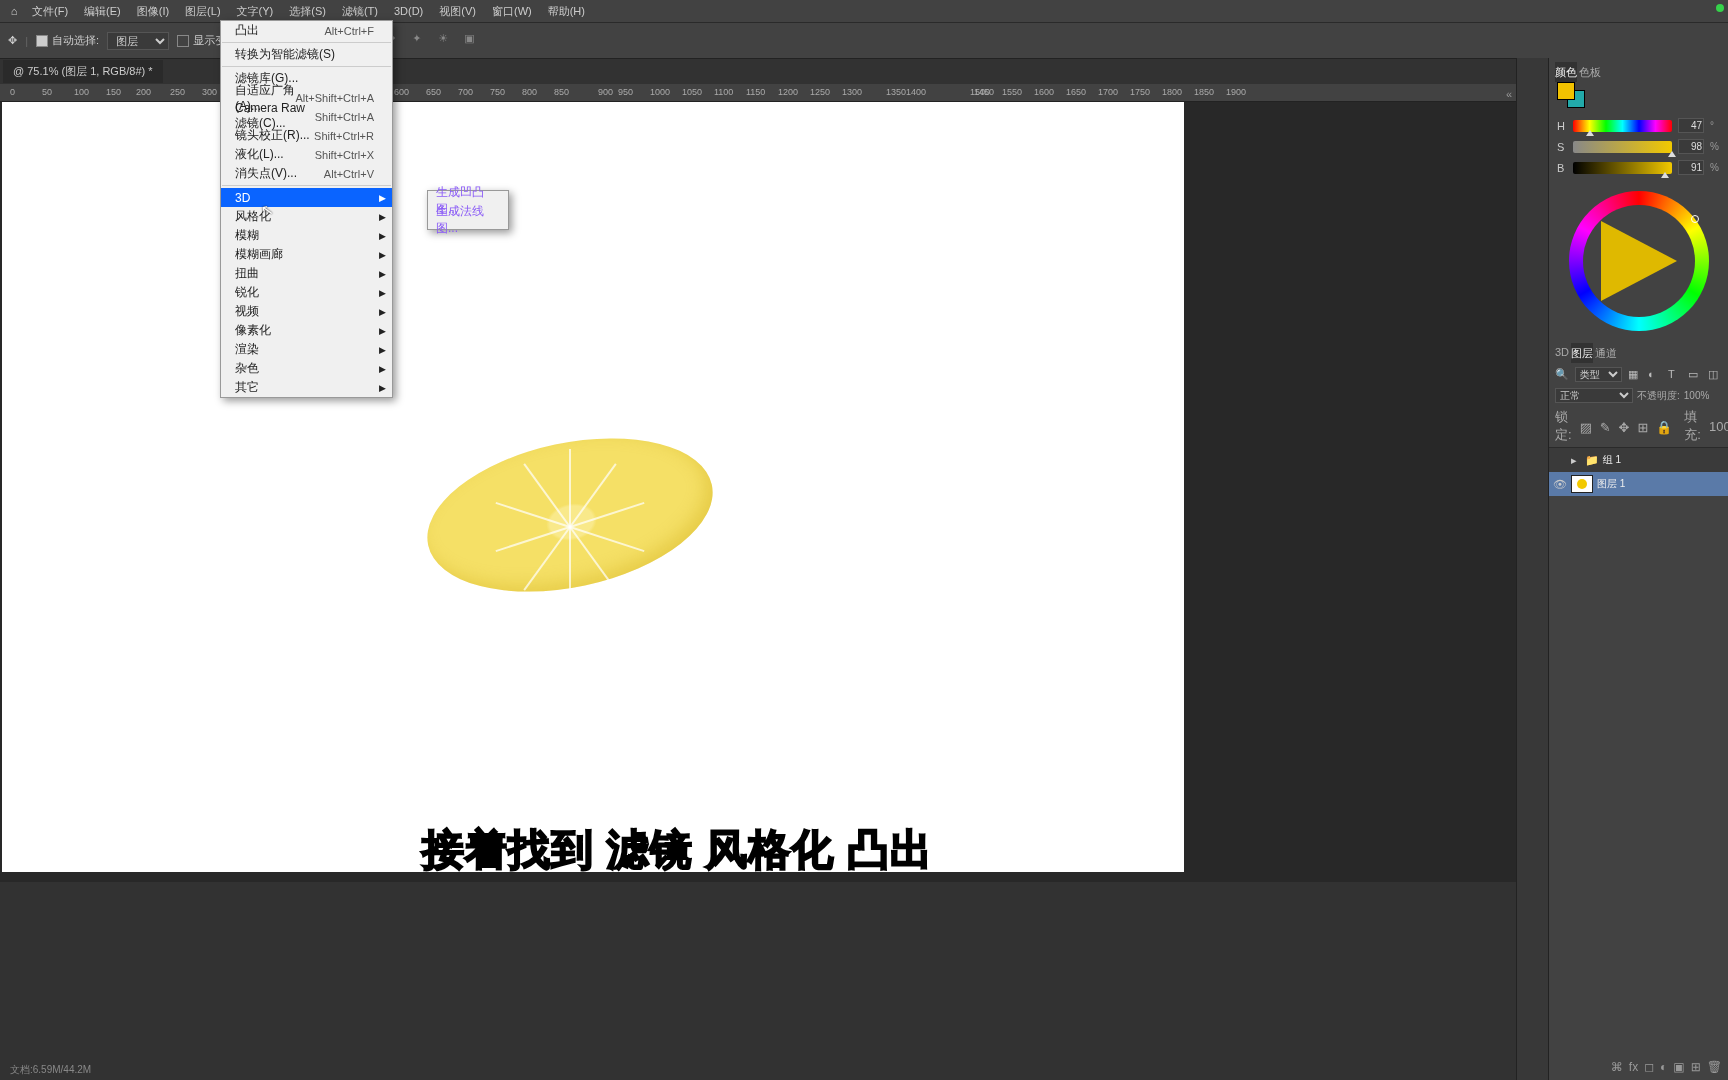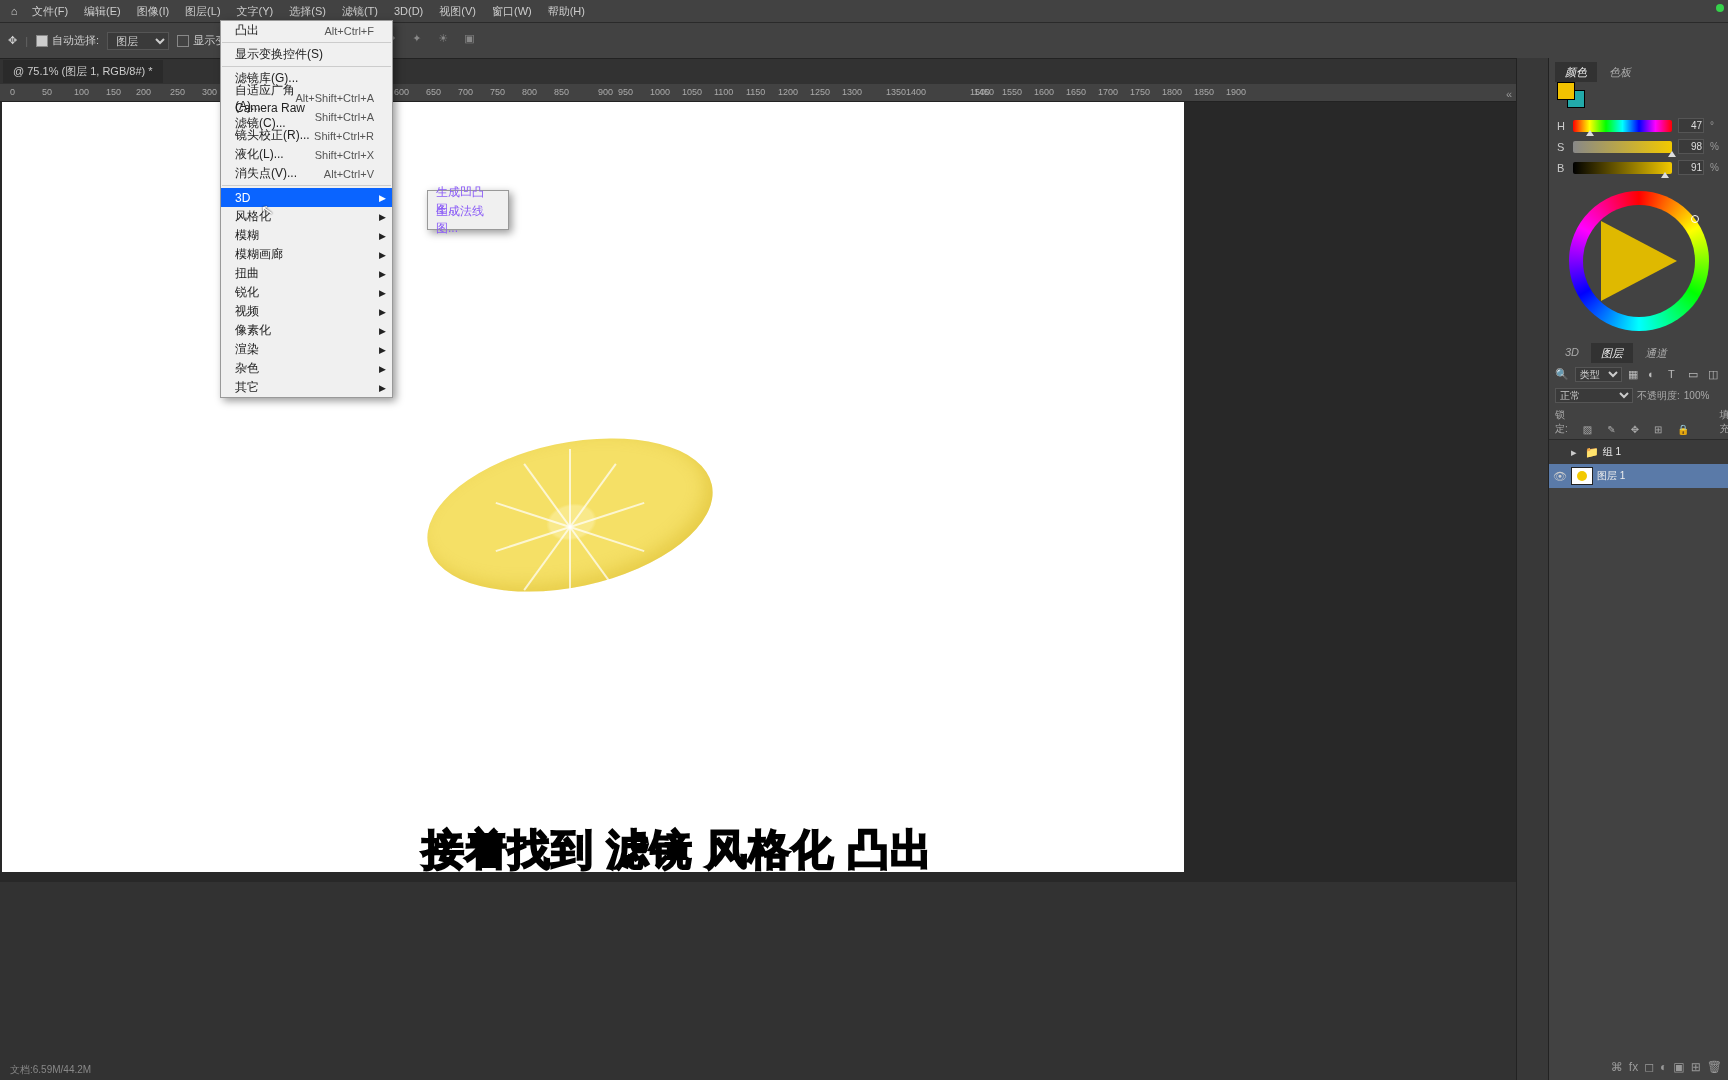--- a/index.html
+++ b/index.html
@@ -49,21 +49,21 @@
 
 .dd-main { left:220px; top:20px; width:173px; }
 .dd-sub { left:427px; top:190px; width:82px; }
 .dd-sub .row { color:#8b5cf6; padding:3px 8px; }
 
 .cursor { position:absolute; left:261px; top:201px; z-index:200; font-size:15px; color:#fff; text-shadow:0 0 2px #000; transform:rotate(-10deg); pointer-events:none; }
 
 
 .rightcol { position:absolute; right:0; top:58px; width:180px; bottom:0; background:#424242; border-left:1px solid #222; }
 .panel-tabs { display:flex; padding:4px 6px 0; gap:2px; height:24px; font-size:11px; }
-.panel-tabs span { padding:3px 10px; color:#aaa;font-style:italic; }
+.panel-tabs span { padding:3px 0; color:#aaa; }
 .panel-tabs span.active { background:#323232; color:#eee; }
 
 .hsb { padding:6px 8px; }
 .hsb-row { display:flex; align-items:center; gap:6px; margin-bottom:6px; }
 .hsb-row .lab { width:10px; color:#ccc; }
 .hsb-row .bar { flex:1; height:12px; position:relative; border-radius:2px; }
 .hsb-row .bar .knob { position:absolute; top:10px; width:0; height:0; border-left:4px solid transparent; border-right:4px solid transparent; border-bottom:6px solid #ddd; }
 .hsb-row input { width:26px; background:#3a3a3a; color:#ddd; border:1px solid #555; font-size:10px; text-align:right; padding:1px; }
 .hsb-row .pct { color:#999; font-size:10px; width:10px; }
 .bar-h { background:linear-gradient(90deg,red,yellow,lime,cyan,blue,magenta,red); }
@@ -80,21 +80,21 @@
 .wheel .tri { position:absolute; left:32px; top:30px; width:0; height:0; border-top:40px solid transparent; border-bottom:40px solid transparent; border-left:76px solid #f2c900; filter:brightness(.92); }
 .wheel .mark { position:absolute; width:8px; height:8px; border:1px solid #fff; border-radius:50%; right:10px; top:24px; }
 
 .layer-panel { margin-top:6px; }
 .layer-head { display:flex; align-items:center; padding:4px 6px; gap:6px; }
 .layer-head select { background:#3a3a3a; color:#ccc; border:1px solid #555; font-size:10px; flex:1; }
 .layer-head .ic { width:14px; height:14px; color:#bbb; }
 .blend { display:flex; align-items:center; gap:4px; padding:2px 6px; }
 .blend select { background:#3a3a3a; color:#ccc; border:1px solid #555; font-size:10px; width:78px; }
 .blend .opac { color:#aaa; font-size:10px; }
-.lockrow { display:flex; align-items:flex-end; gap:15px; padding:3px 6px; color:#aaa; font-size:10px; }
+.lockrow { display:flex; align-items:center; gap:8px; padding:3px 6px; color:#aaa; font-size:13px; }
 .lockrow .ic { width:12px; height:12px; }
 
 .layers { border-top:1px solid #2a2a2a; }
 .layer-item { display:flex; align-items:center; height:24px; padding:0 4px; gap:4px; }
 .layer-item.group { background:#3a3a3a; }
 .layer-item.sel { background:#5a7aa8; }
 .layer-item .eye { width:14px; color:#ccc; font-size:11px; }
 .layer-item .thumb { width:22px; height:18px; background:#fff; border:1px solid #222; display:flex; align-items:center; justify-content:center; }
 .layer-item .thumb.lem::after { content:""; width:10px; height:10px; background:#f2c900; border-radius:50%; }
 .layer-item .fold { width:10px; color:#ccc; }
@@ -216,21 +216,21 @@
   </div>
 </div>
 
 <div class="dropdown dd-main">
   <div class="row">
     <span>凸出</span>
     <span class="shortcut">Alt+Ctrl+F</span>
   </div>
   <div class="sep"></div>
   <div class="row">
-    <span>显示变换控件(S)</span>
+    <span>转换为智能滤镜(S)</span>
   </div>
   <div class="sep"></div>
   <div id="sec3">
       <div class="row">
         <span>滤镜库(G)...</span>
       </div>
       <div class="row">
         <span>自适应广角(A)...</span>
         <span class="shortcut">Alt+Shift+Ctrl+A</span>
       </div>

